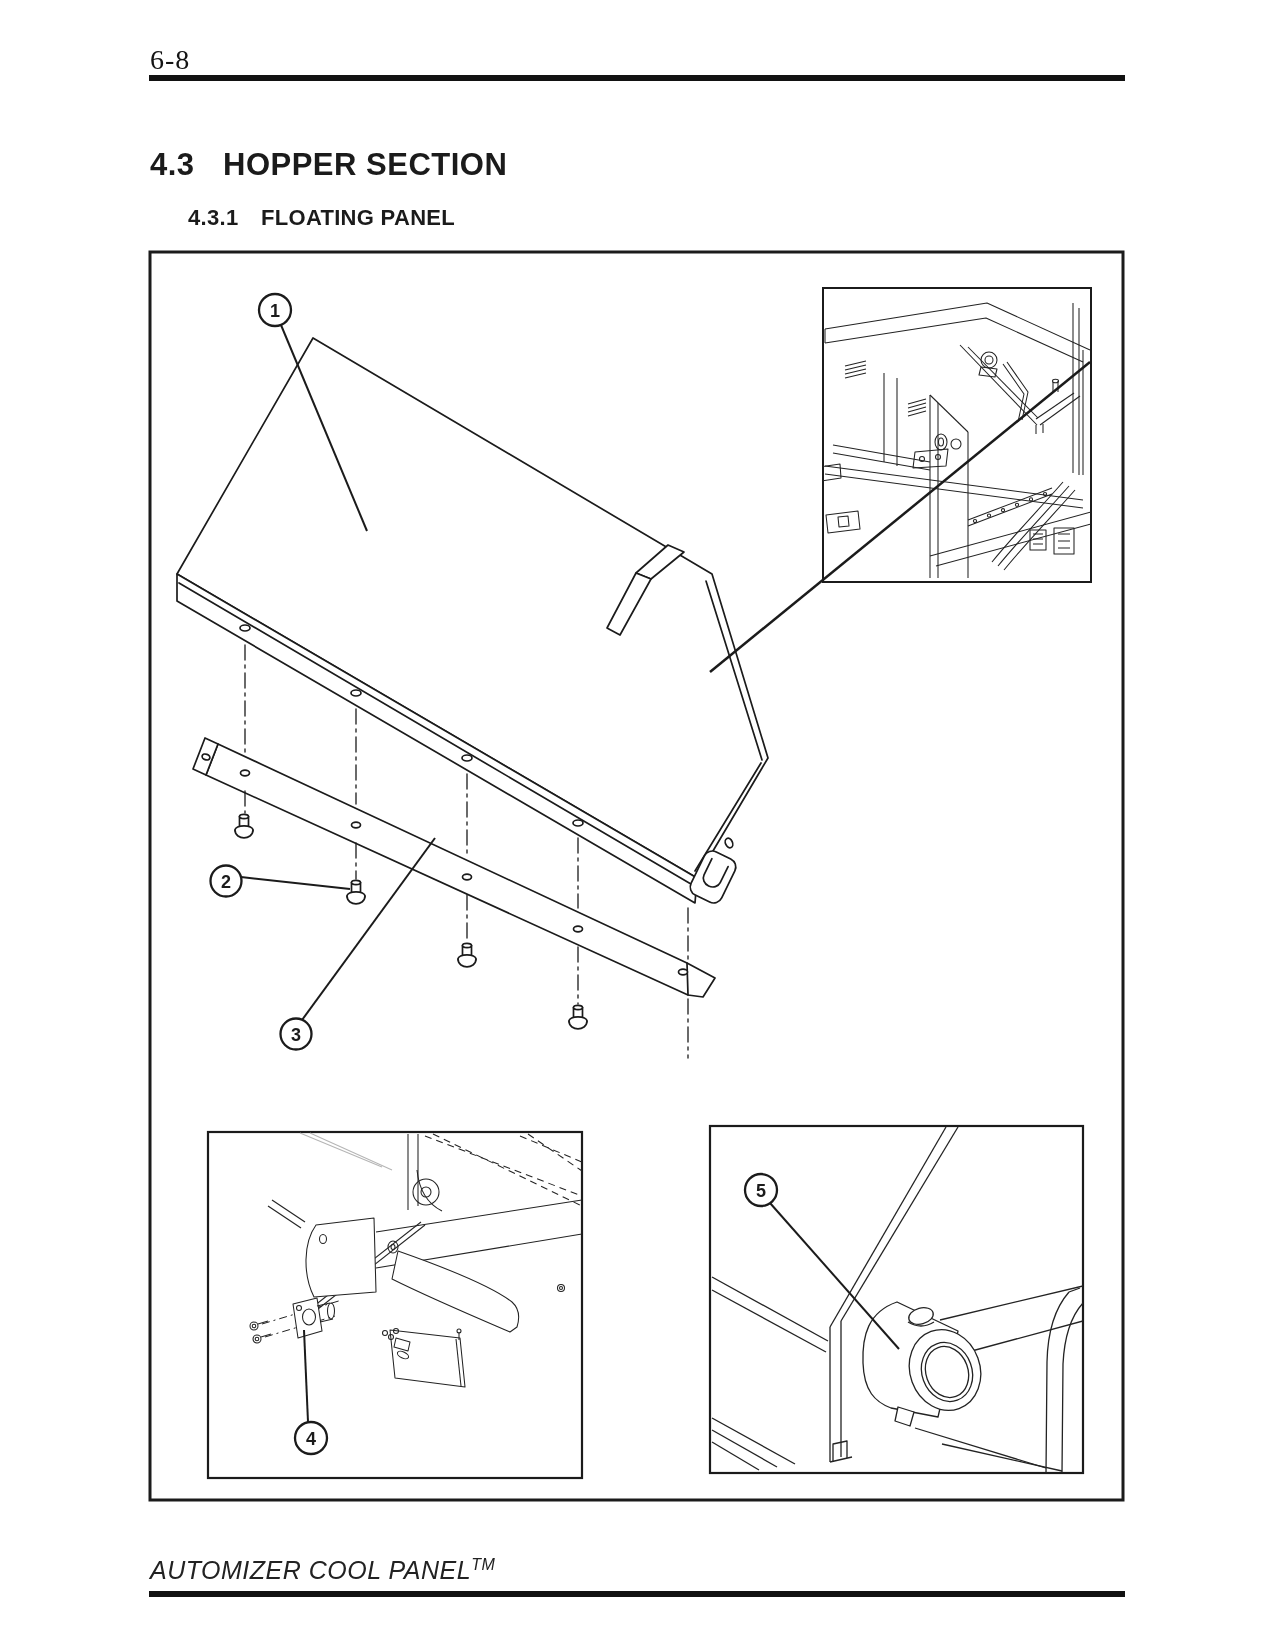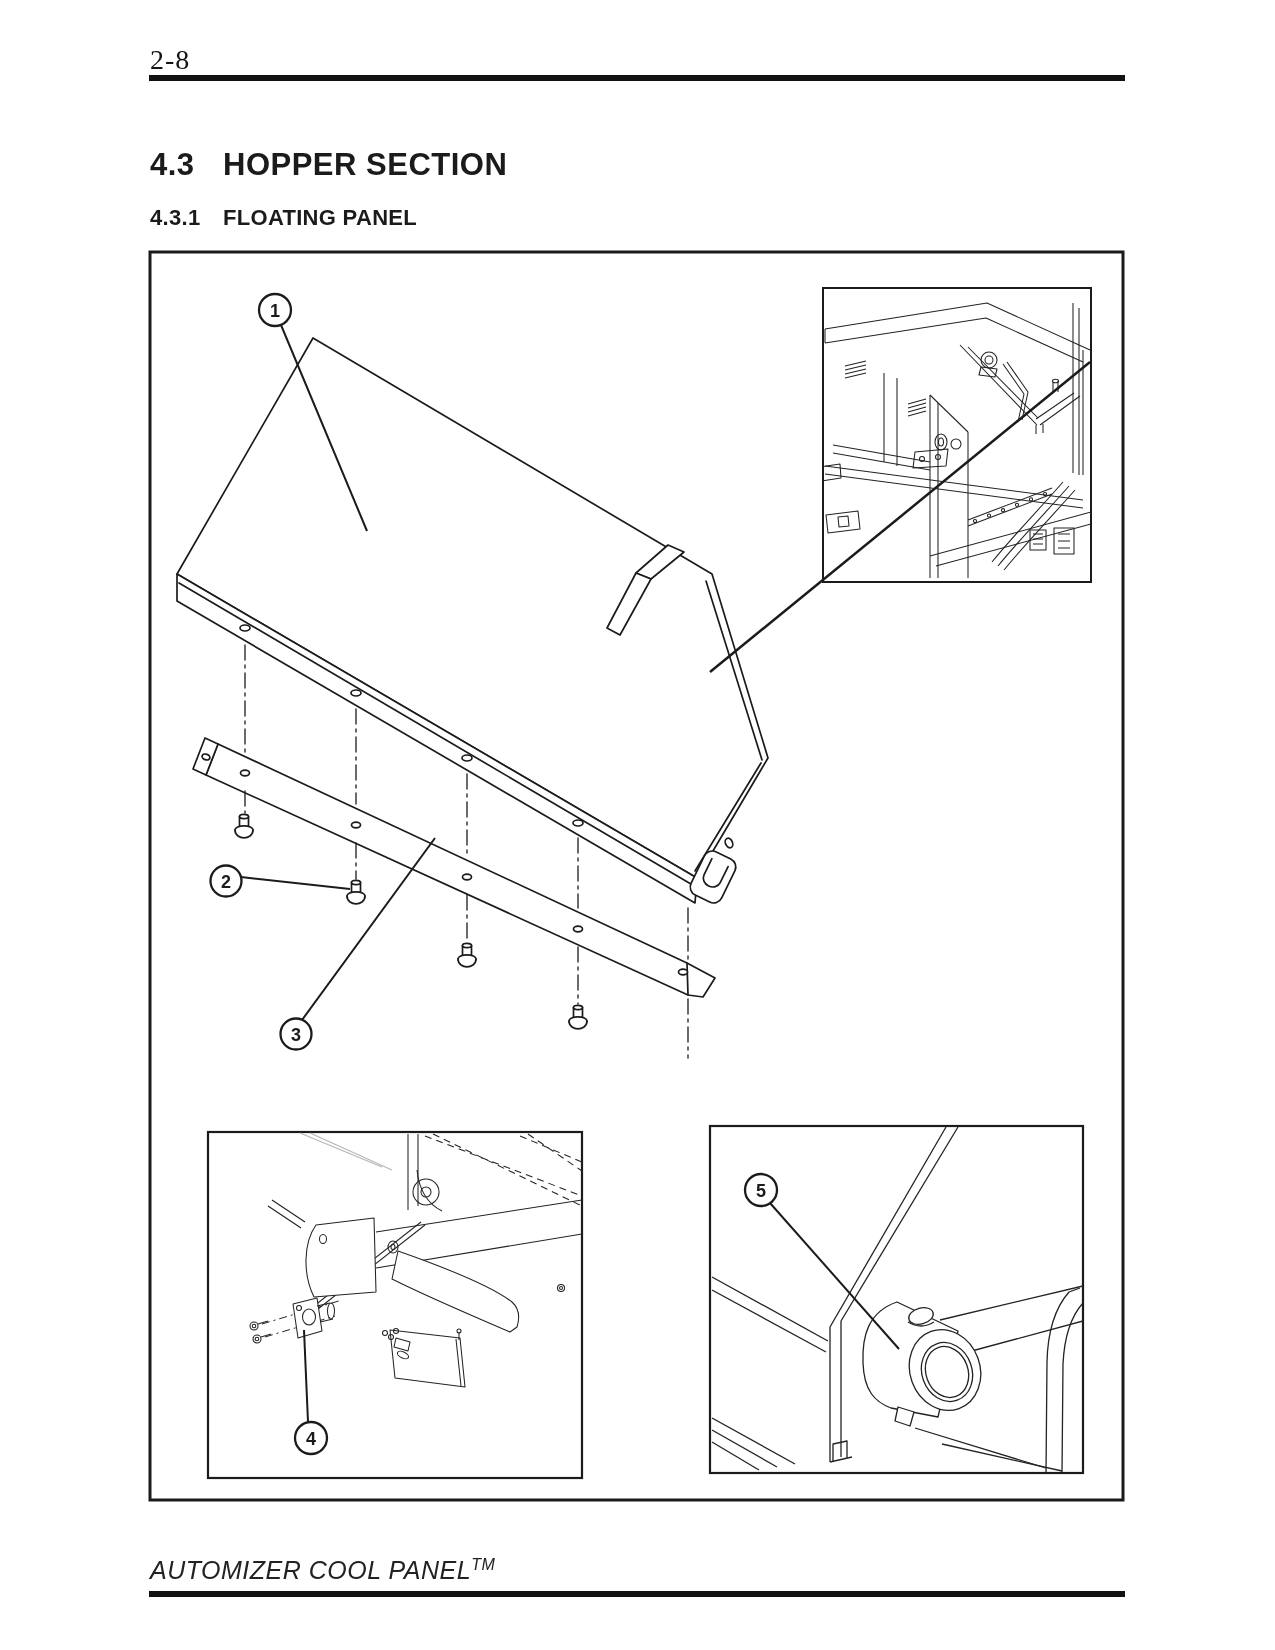--- a/index.html
+++ b/index.html
@@ -12,32 +12,32 @@
     left:150px;top:44px;font-family:"Liberation Serif",serif;
     font-size:28px;letter-spacing:1px;color:#141414;
   }
   .rule{left:149px;width:976px;background:#121212;}
   .rule-top{top:75px;height:6px;}
   .rule-bottom{top:1591px;height:6px;}
   .h1{left:150px;top:147px;font-size:31px;font-weight:bold;letter-spacing:.5px;}
   .h2{left:150px;top:205px;font-size:22px;font-weight:bold;letter-spacing:.3px;}
   .h-num{display:inline-block;}
   .h1 .h-num{width:73px;}
-  .h2 .h-num{width:73px;}
+  .h2 .h-num{width:73px;margin-left:38px;}
   .footer-brand{
     left:150px;top:1556px;font-size:25px;font-style:italic;color:#222;
     letter-spacing:.5px;
   }
   .tm{font-size:16px;vertical-align:9px;font-style:italic;}
   svg text{font-family:"Liberation Sans",sans-serif;}
 </style>
 </head>
 <body>
 
-<div class="abs pagenum">2-8</div>
+<div class="abs pagenum">6-8</div>
 <div class="abs rule rule-top"></div>
 
 <div class="abs h1">
   <span class="h-num">4.3</span><span>HOPPER SECTION</span>
 </div>
 <div class="abs h2">
   <span class="h-num">4.3.1</span><span>FLOATING PANEL</span>
 </div>
 
 <svg class="abs" style="left:0;top:0" width="1275" height="1650" viewBox="0 0 1275 1650">

